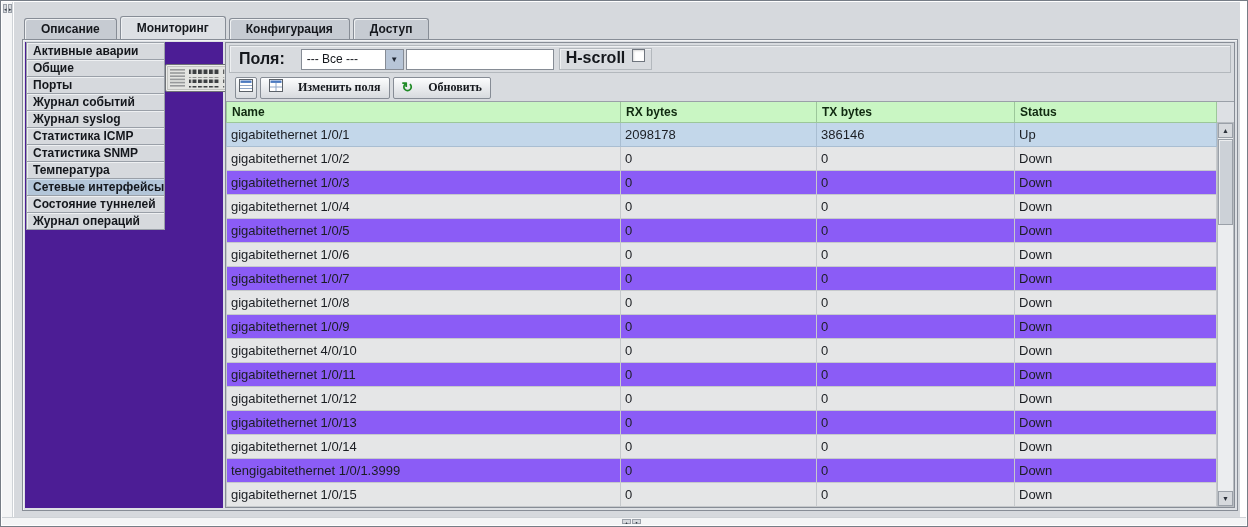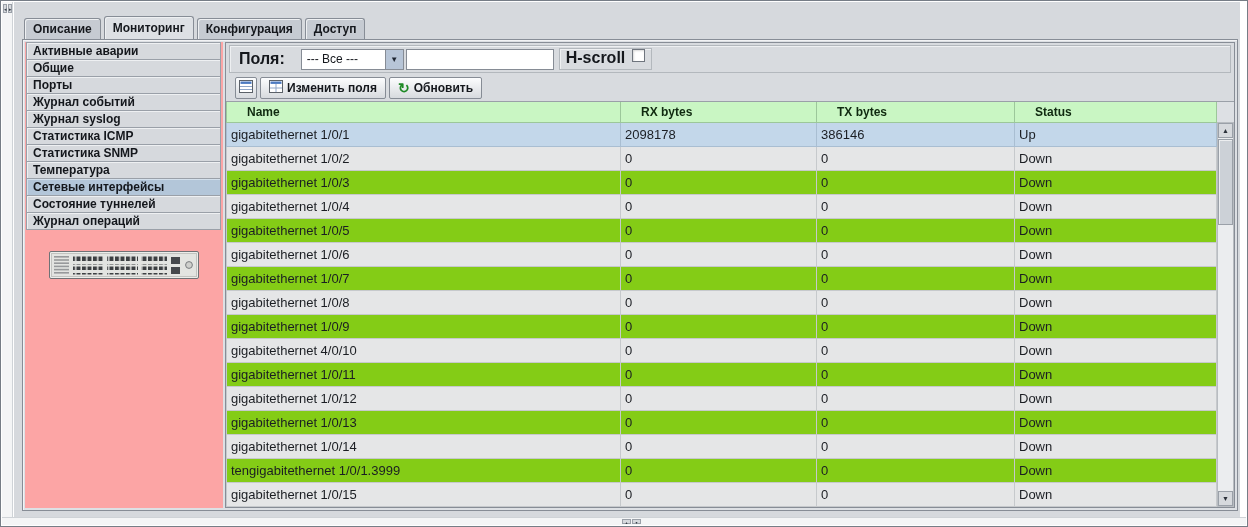--- a/index.html
+++ b/index.html
@@ -15,56 +15,56 @@
   
   .bottom-strip{position:absolute;left:1px;right:1px;bottom:1px;height:8px;background:#f4f5f6;border-top:1px solid #cfd3d7}
   .bot-handle{position:absolute;left:620px;top:1px;display:flex;gap:1px}
   .bot-btn{width:9px;height:5px;font-size:4px;line-height:5px;text-align:center;color:#39414b;background:#d6d9dd;border:1px solid #9aa0a8;cursor:pointer}
 
   
   .content{position:absolute;left:13px;top:1px;right:7px;bottom:9px;background:#d6d9dd;padding:14px 2px 0 8px}
 
   
   .tabbar{display:flex;gap:3px;align-items:flex-end;height:23px;padding-left:2px}
-  .tab{height:21px;padding:0 8px;display:flex;align-items:center;font-weight:bold;font-size:12px;color:#15181d;background:#c6cbd2;border:1px solid #878d96;border-bottom:none;border-radius:3px 3px 0 0;cursor:pointer;box-shadow:inset 1px 1px 0 #eef0f2}
+  .tab{height:21px;padding:0 16px;display:flex;align-items:center;font-weight:bold;font-size:12px;color:#15181d;background:#c6cbd2;border:1px solid #878d96;border-bottom:none;border-radius:3px 3px 0 0;cursor:pointer;box-shadow:inset 1px 1px 0 #eef0f2}
   .tab.active{background:#dde0e4;height:23px;position:relative;z-index:2}
 
   .tabcontent{border:1px solid #878d96;background:#dde0e4;height:472px;display:flex;padding:2px;box-shadow:inset 1px 1px 0 #f2f3f5}
 
   
-  .sidebar{width:198px;background:#fca5a5;padding:1px 2px 0 1px;display:flex;flex-direction:column}
+  .sidebar{width:198px;background:#4c1d95;padding:1px 2px 0 1px;display:flex;flex-direction:row}
   .side-item{height:18px;line-height:15px;border:1px solid #9aa0a8;background:#d6d9dd;font-weight:bold;font-size:12px;color:#14171c;padding:1px 0 0 6px;margin-top:-1px;cursor:pointer;box-shadow:inset 1px 1px 0 #eef0f2;white-space:nowrap;overflow:hidden}
   .side-item.selected{background:#b3c6d9;box-shadow:inset 1px 1px 0 #d3e0ec}
   .device{margin:16px auto 0;width:150px}
 
   
   .panel{flex:1;margin-left:2px;border:1px solid #878d96;background:#d8dbdf;display:flex;flex-direction:column;overflow:hidden}
 
   .trow1{height:28px;margin:2px 3px 1px 3px;border:1px solid #b3b8bd;box-shadow:inset 1px 1px 0 #eef0f2;display:flex;align-items:center;padding-left:9px}
   .lbl{font-size:16px;font-weight:bold;color:#14171c}
   .combo{display:flex;width:103px;height:21px;border:1px solid #868c95;background:#ffffff;margin-left:16px;cursor:pointer}
   .combo-value{flex:1;font-size:12px;color:#14171c;line-height:19px;padding-left:5px;overflow:hidden;white-space:nowrap}
   .combo-btn{width:18px;background:#b7c5d7;border-left:1px solid #868c95;font-size:8px;color:#1d2430;display:flex;align-items:center;justify-content:center}
   .filter-input{width:148px;height:21px;border:1px solid #868c95;background:#ffffff;margin-left:2px;font-size:12px;padding:0 4px;font-family:inherit}
   .hscroll-box{display:flex;align-items:flex-start;height:22px;margin-left:5px;border:1px solid #b3b8bd;box-shadow:inset 1px 1px 0 #eef0f2;padding:0 6px;cursor:pointer}
   .checkbox{width:13px;height:13px;background:#ffffff;border:1px solid #6f757e;margin-left:7px;box-shadow:inset 1px 1px 2px #d8d8d8}
 
   .trow2{height:27px;display:flex;align-items:center;padding-left:9px;gap:3px}
-  .btn{height:22px;display:flex;align-items:center;gap:4px;padding:0 8px;background:linear-gradient(#fcfdfe,#d7dade);border:1px solid #868c95;border-radius:2px;font-weight:bold;font-size:12px;color:#14171c;cursor:pointer;font-family:Liberation Sans, sans-serif}
+  .btn{height:22px;display:flex;align-items:center;gap:15px;padding:0 8px;background:linear-gradient(#fcfdfe,#d7dade);border:1px solid #868c95;border-radius:2px;font-weight:bold;font-size:12px;color:#14171c;cursor:pointer;font-family:Liberation Serif, serif}
   .btn.icon-only{width:22px;padding:0;justify-content:center}
   .refresh-glyph{color:#1f8a26;font-weight:bold;font-size:14px;line-height:14px}
 
   
   .table-area{flex:1;display:flex;overflow:hidden;background:#dde0e4;border-top:1px solid #9aa0a8}
   .grid{flex:1;display:flex;flex-direction:column;overflow:hidden;background:#ffffff}
   table{border-collapse:collapse;table-layout:fixed;width:100%}
   col.c0{width:394px}col.c1{width:196px}col.c2{width:198px}
-  th{height:20px;background:#c9f6c3;border:1px solid #9cc79a;border-top:none;font-size:12px;font-weight:bold;text-align:left;color:#102a10;padding:0 20px}
+  th{height:20px;background:#c9f6c3;border:1px solid #9cc79a;border-top:none;font-size:12px;font-weight:bold;text-align:left;color:#102a10;padding:0 5px}
   td{height:24px;border:1px solid #c6c9cc;font-size:13px;color:#1b1e23;padding:0 4px;white-space:nowrap;overflow:hidden}
-  tr.r-even td{background:#84cc16}
+  tr.r-even td{background:#8b5cf6}
   tr.r-odd td{background:#e5e6e7}
   tr.r-sel td{background:#c3d7ea;border-color:#a9bed2}
 
   
   .vscroll-col{width:17px;display:flex;flex-direction:column;background:#dde0e4}
   .vs-spacer{height:20px}
   .vscroll{flex:1;display:flex;flex-direction:column;background:#ebedef;border:1px solid #b8bcc1}
   .vs-btn{height:15px;background:#d6d9dd;border:1px solid #9aa0a8;font-size:7px;color:#2b313a;display:flex;align-items:center;justify-content:center;cursor:pointer}
   .vs-track{flex:1;position:relative}
   .vs-thumb{position:absolute;top:1px;left:0;right:0;height:86px;background:#ccd1d7;border:1px solid #9aa0a8;box-shadow:inset 1px 1px 0 #eceef0;cursor:grab}

